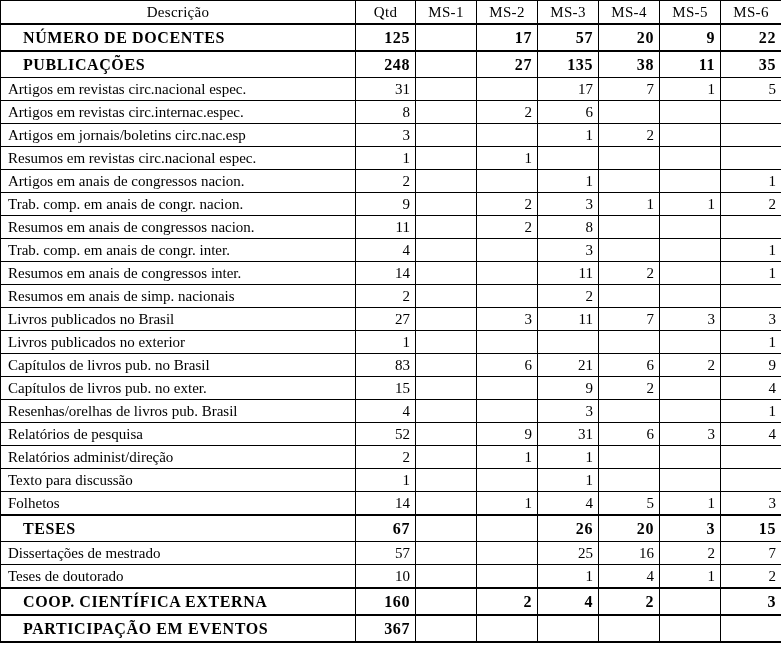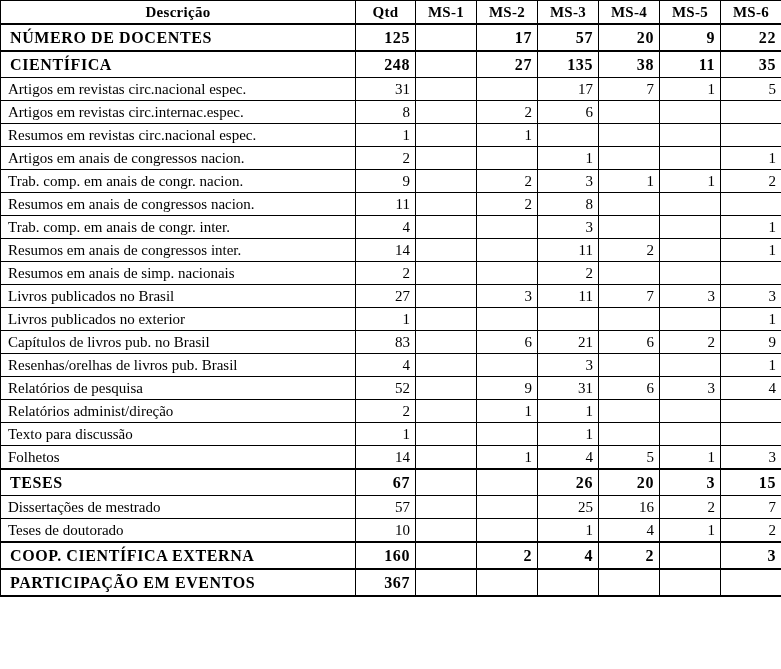--- a/index.html
+++ b/index.html
@@ -41,36 +41,36 @@
     white-space: nowrap;
     overflow: hidden;
   }
   
   .desc { text-align: left; }
   .num  { text-align: right; padding-right: 7px; }
 
   
   thead th {
     text-align: center;
-    font-weight: bold;
+    font-weight: normal;
     letter-spacing: 0.3px;
     height: 24px;
     border-bottom-width: 2px;
     border-radius: 9px;
   }
   thead th.th-desc { text-align: center; }
 
   
   tr.major > td {
     font-weight: bold;
     font-size: 16px;
     letter-spacing: 0.6px;
     height: 25px;
   }
-  tr.major > td.desc { padding-left: 9px; }
+  tr.major > td.desc { padding-left: 22px; }
 
   
   tr.top-rule > td { border-top-width: 2px; }
   tr.bottom-rule > td { border-bottom-width: 2px; }
 
   
   tr.detail > td.desc { padding-left: 7px; }
 
   
   tr.block-end > td { border-bottom-width: 2px; }
@@ -107,21 +107,21 @@
           <td class="desc">NÚMERO DE DOCENTES</td>
           <td class="num">125</td>
           <td class="num"></td>
           <td class="num">17</td>
           <td class="num">57</td>
           <td class="num">20</td>
           <td class="num">9</td>
           <td class="num">22</td>
         </tr>
         <tr class="major top-rule">
-          <td class="desc">CIENTÍFICA</td>
+          <td class="desc">PUBLICAÇÕES</td>
           <td class="num">248</td>
           <td class="num"></td>
           <td class="num">27</td>
           <td class="num">135</td>
           <td class="num">38</td>
           <td class="num">11</td>
           <td class="num">35</td>
         </tr>
         <tr class="detail">
           <td class="desc">Artigos em revistas circ.nacional espec.</td>
@@ -137,20 +137,30 @@
           <td class="desc">Artigos em revistas circ.internac.espec.</td>
           <td class="num">8</td>
           <td class="num"></td>
           <td class="num">2</td>
           <td class="num">6</td>
           <td class="num"></td>
           <td class="num"></td>
           <td class="num"></td>
         </tr>
         <tr class="detail">
+          <td class="desc">Artigos em jornais/boletins circ.nac.esp</td>
+          <td class="num">3</td>
+          <td class="num"></td>
+          <td class="num"></td>
+          <td class="num">1</td>
+          <td class="num">2</td>
+          <td class="num"></td>
+          <td class="num"></td>
+        </tr>
+        <tr class="detail">
           <td class="desc">Resumos em revistas circ.nacional espec.</td>
           <td class="num">1</td>
           <td class="num"></td>
           <td class="num">1</td>
           <td class="num"></td>
           <td class="num"></td>
           <td class="num"></td>
           <td class="num"></td>
         </tr>
         <tr class="detail">
@@ -237,20 +247,30 @@
           <td class="desc">Capítulos de livros pub. no Brasil</td>
           <td class="num">83</td>
           <td class="num"></td>
           <td class="num">6</td>
           <td class="num">21</td>
           <td class="num">6</td>
           <td class="num">2</td>
           <td class="num">9</td>
         </tr>
         <tr class="detail">
+          <td class="desc">Capítulos de livros pub. no exter.</td>
+          <td class="num">15</td>
+          <td class="num"></td>
+          <td class="num"></td>
+          <td class="num">9</td>
+          <td class="num">2</td>
+          <td class="num"></td>
+          <td class="num">4</td>
+        </tr>
+        <tr class="detail">
           <td class="desc">Resenhas/orelhas de livros pub. Brasil</td>
           <td class="num">4</td>
           <td class="num"></td>
           <td class="num"></td>
           <td class="num">3</td>
           <td class="num"></td>
           <td class="num"></td>
           <td class="num">1</td>
         </tr>
         <tr class="detail">

